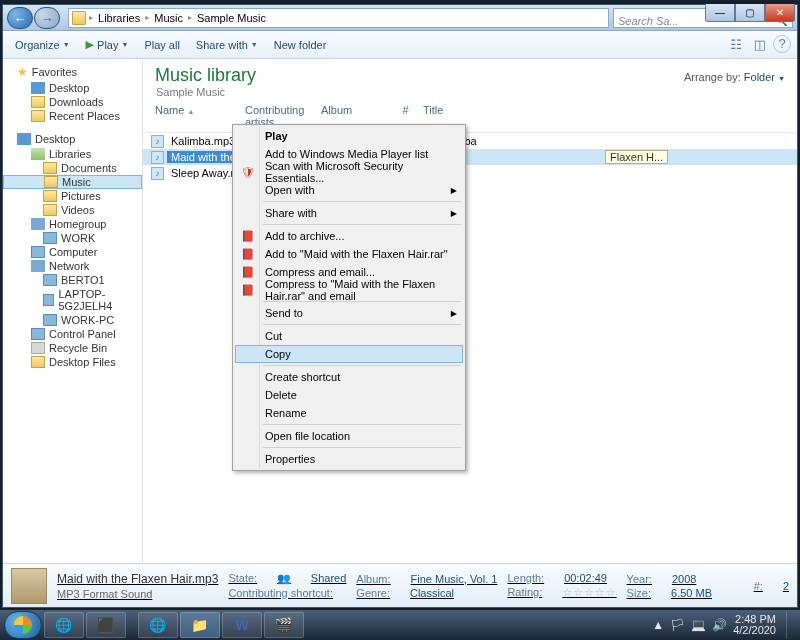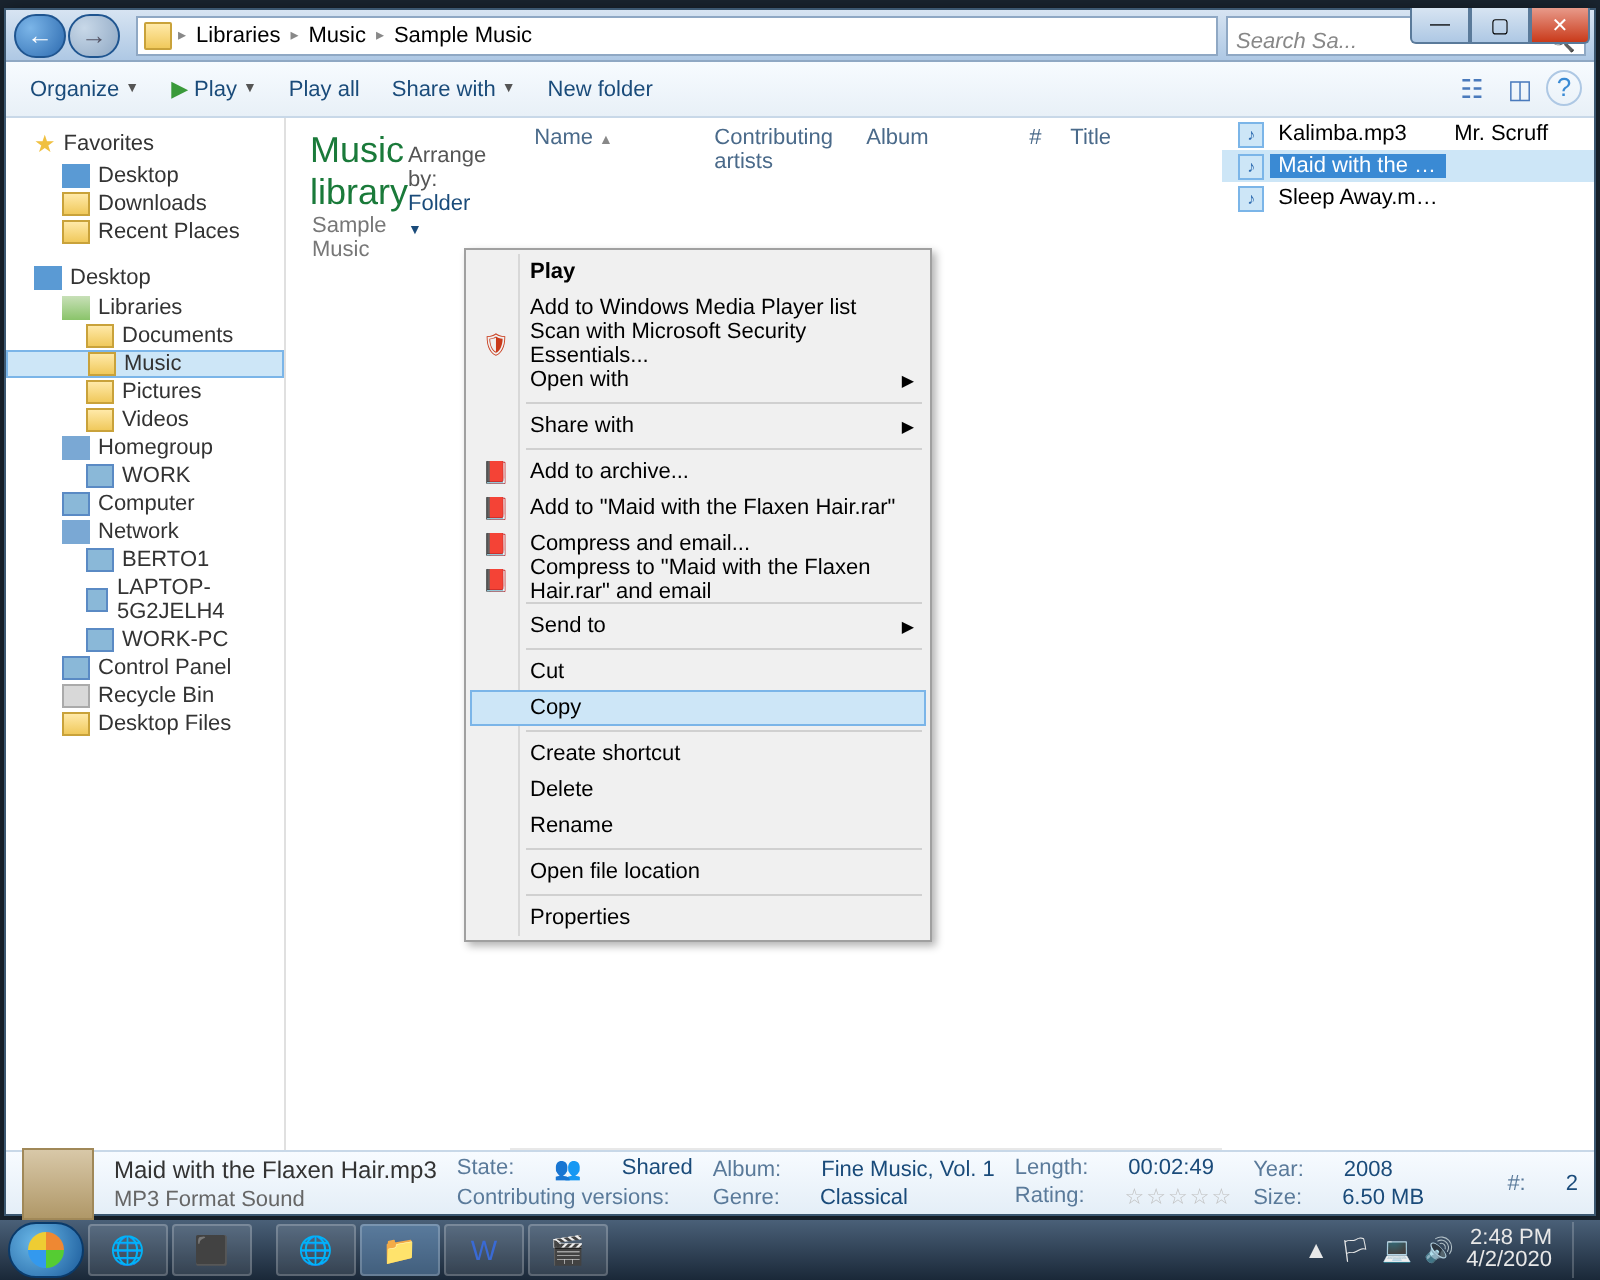--- a/index.html
+++ b/index.html
@@ -27,21 +27,21 @@
 .body { flex:1; display:flex; overflow:hidden; }
 .tree { width:140px; background:#fff; border-right:1px solid #e0e0e0; padding:4px 0; overflow:hidden; }
 .tree-h { padding:2px 4px 2px 14px; color:#333; display:flex; align-items:center; gap:4px; cursor:pointer; }
 .tree-h .star { color:#f0c040; font-size:12px; }
 .tree-i { padding:1px 4px 1px 28px; color:#333; display:flex; align-items:center; gap:4px; cursor:pointer; }
 .tree-i.lv2 { padding-left:40px; }
 .tree-i.sel { background:#cde6f7; border:1px solid #7bb5e8; padding-top:0; padding-bottom:0; }
 .tree-sep { height:8px; }
 .small-ic { width:14px; height:12px; display:inline-block; }
 .ic-desk{background:#5a9ad4;} .ic-mon{background:#8ab8d8;border:1px solid #5a8ac4;} .ic-fold{background:linear-gradient(#ffe9a8,#f0c95c);border:1px solid #c9a23a;} .ic-lib{background:linear-gradient(#c8e0b8,#8ac46a);} .ic-net{background:#7aa8d4;} .ic-bin{background:#d8d8d8;border:1px solid #aaa;}
-.main { flex:1; display:flex; overflow:hidden; }
+.main { flex:1; display:flex; flex-direction:column; overflow:hidden; }
 .lib-h { padding:6px 12px 2px; display:flex; align-items:baseline; }
 .lib-h .title { color:#1a7a3a; font-size:18px; font-weight:normal; }
 .lib-h .sub { color:#777; font-size:11px; margin-left:1px; }
 .arrange { margin-left:auto; color:#555; font-size:11px; }
 .arrange .lnk { color:#1a4b7a; cursor:pointer; }
 .cols { display:flex; padding:2px 0 2px 8px; border-bottom:1px solid #e8e8e8; color:#4a6a8a; }
 .col { padding:2px 4px; border-right:1px solid transparent; cursor:pointer; }
 .col.name{width:90px;} .col.ca{width:76px;} .col.alb{width:76px;} .col.num{width:26px;text-align:center;} .col.tit{width:80px;}
 .rows { position:relative; }
 .row { display:flex; align-items:center; height:16px; padding-left:8px; cursor:pointer; }
@@ -52,21 +52,21 @@
 .row.sel .c.name { background:#3a8ad4; color:#fff; }
 .tip { position:absolute; left:462px; top:17px; background:#ffffe1; border:1px solid #b0b080; padding:0 4px; font-size:11px; color:#333; }
 .ctx { position:absolute; left:232px; top:124px; width:234px; background:#f0f0f0; border:1px solid #a0a0a0; box-shadow:2px 2px 4px rgba(0,0,0,.3); padding:2px; z-index:100; }
 .ctx-i { height:18px; display:flex; align-items:center; padding-left:30px; position:relative; cursor:pointer; }
 .ctx-i.hl { background:#cde6f7; border:1px solid #7bb5e8; padding-left:29px;text-align:right; }
 .ctx-i.bold { font-weight:bold; }
 .ctx-i .arr { margin-left:auto; margin-right:6px; font-size:8px; }
 .ctx-i .cic { position:absolute; left:5px; width:16px; height:16px; display:flex; align-items:center; justify-content:center; font-size:11px; }
 .ctx-sep { height:1px; background:#d0d0d0; margin:2px 2px 2px 28px; }
 .ctx-gutter { position:absolute; left:26px; top:2px; bottom:2px; width:1px; background:#d8d8d8; }
-.details { height:32px; background:linear-gradient(#f7fbff,#e4eef7); border-top:1px solid #c8d8e8; display:flex; align-items:center; padding:4px 8px; gap:10px; }
+.details { height:44px; background:linear-gradient(#f7fbff,#e4eef7); border-top:1px solid #c8d8e8; display:flex; align-items:center; padding:4px 8px; gap:10px;text-decoration:underline; }
 .thumb { width:36px; height:36px; background:linear-gradient(#d8c8a8,#b09868); border:1px solid #a08858; }
 .det-col { display:flex; flex-direction:column; gap:2px; font-size:11px; }
 .det-col .t { font-size:12px; color:#333; }
 .det-col .s { color:#666; }
 .kv { display:flex; gap:20px; }
 .kv .k { color:#5a7a9a; } .kv .v { color:#1a4b7a; }
 .stars { color:#c0c0c0; letter-spacing:1px; }
 .taskbar { position:absolute; left:0; bottom:0; width:800px; height:30px; background:linear-gradient(#4a6078,#1a2838); display:flex; align-items:center; padding:0 4px; gap:2px; }
 .start { width:38px; height:28px; border-radius:14px; background:radial-gradient(circle at 35% 35%,#6ab8e8,#1a5a9a); border:1px solid #0a3a6a; display:flex; align-items:center; justify-content:center; cursor:pointer; }
 .orb { width:18px; height:18px; border-radius:9px; background:conic-gradient(#e83 0 25%,#5c3 0 50%,#39e 0 75%,#ec3 0); }
@@ -256,21 +256,21 @@
       <div class="t">Maid with the Flaxen Hair.mp3</div>
       <div class="s">MP3 Format Sound</div>
     </div>
     <div class="det-col">
       <div class="kv">
           <span class="k">State:</span> 
           <span style="color:#3a9a3a;">👥</span>
           <span class="v">Shared</span>
         </div>
       <div class="kv">
-          <span class="k">Contributing versions:</span>
+          <span class="k">Contributing shortcut:</span>
         </div>
     </div>
     <div class="det-col">
       <div class="kv">
           <span class="k">Album:</span>
           <span class="v">Fine Music, Vol. 1</span>
         </div>
       <div class="kv">
           <span class="k">Genre:</span>
           <span class="v">Classical</span>

